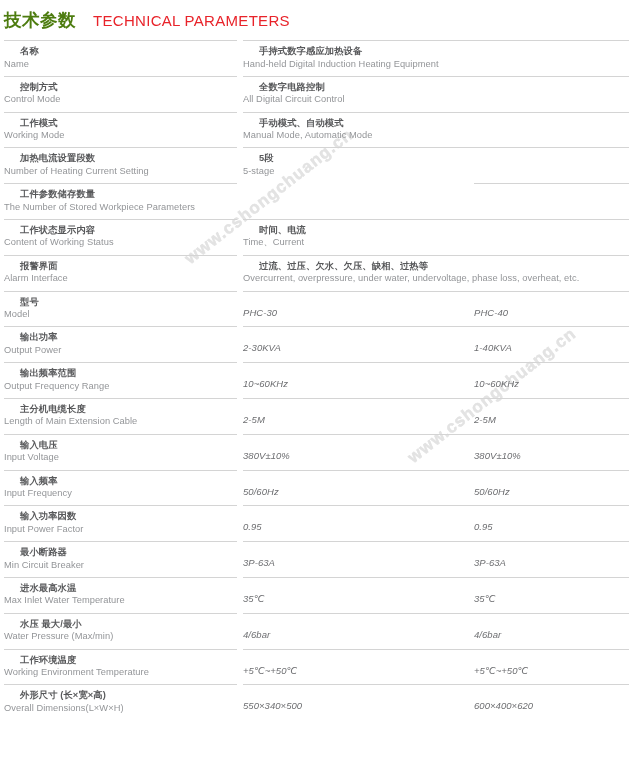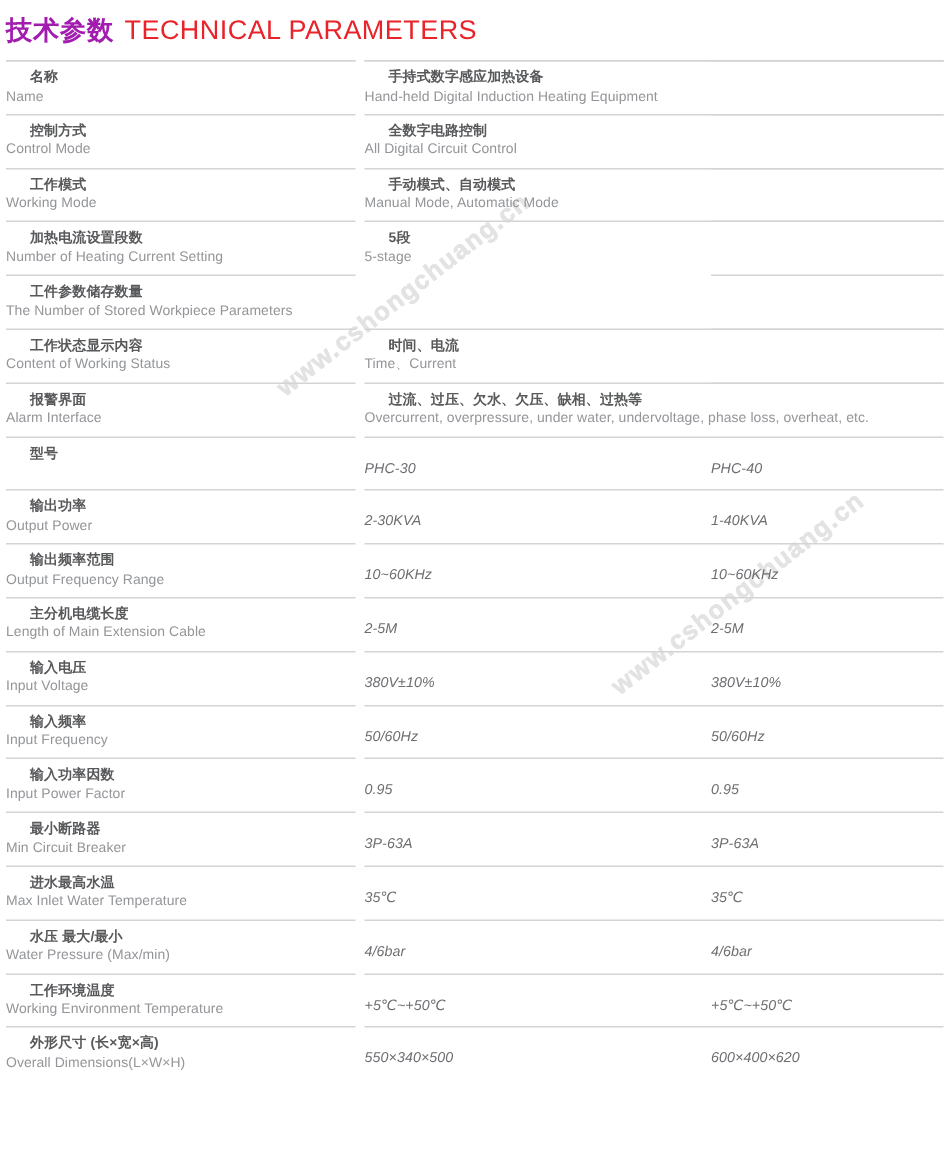--- a/index.html
+++ b/index.html
@@ -25,24 +25,24 @@
     align-items: baseline;
     white-space: nowrap;
   }
   #title-cn {
     font-size: 17.5px;
     font-weight: bold;
     color: #E8232A;
     letter-spacing: 0.5px;
   }
   #title-en {
-    font-size: 18px;
+    font-size: 15px;
     font-weight: normal;
     color: #E8232A;
-    margin-left: 7px;
+    margin-left: 17px;
     letter-spacing: 0.3px;
   }
 
   
   .watermark {
     position: absolute;
     color: #e3e3e3;
     font-size: 17px;
     font-family: "Liberation Sans", sans-serif;
     letter-spacing: 1px;
@@ -124,21 +124,21 @@
     height: 0;
   }
   #rule-label { left: 4px;   width: 233px; }
   #rule-v1    { left: 243px; width: 231px; }
   #rule-v2    { left: 474px; width: 155px; }
 </style>
 </head>
 <body>
 
 <div id="title-bar">
-  <span id="title-cn" style="color: #a21caf;">技术参数</span>
+  <span id="title-cn" style="color: #4d7c0f;">技术参数</span>
   <span id="title-en" style="color: rgb(232, 35, 42);">TECHNICAL PARAMETERS</span>
 </div>
 
 <div class="watermark" id="watermark-1">www.cshongchuang.cn</div>
 <div class="watermark" id="watermark-2">www.cshongchuang.cn</div>
 
 <div id="params-table">
     <div class="row">
       <div class="cell c-label">
         <div class="cn">名称</div>
@@ -208,20 +208,21 @@
       </div>
       <div class="cell c-span">
         <div class="cn">过流、过压、欠水、欠压、缺相、过热等</div>
         <div class="en">Overcurrent, overpressure, under water, undervoltage, phase loss, overheat, etc.</div>
       </div>
       <div class="cell c-v2"></div>
     </div>
     <div class="row">
       <div class="cell c-label">
         <div class="cn">型号</div>
+        <div class="en">Model</div>
       </div>
       <div class="cell c-v1">
         <div class="val val-single">PHC-30</div>
       </div>
       <div class="cell c-v2">
         <div class="val val-single">PHC-40</div>
       </div>
     </div>
     <div class="row">
       <div class="cell c-label">

